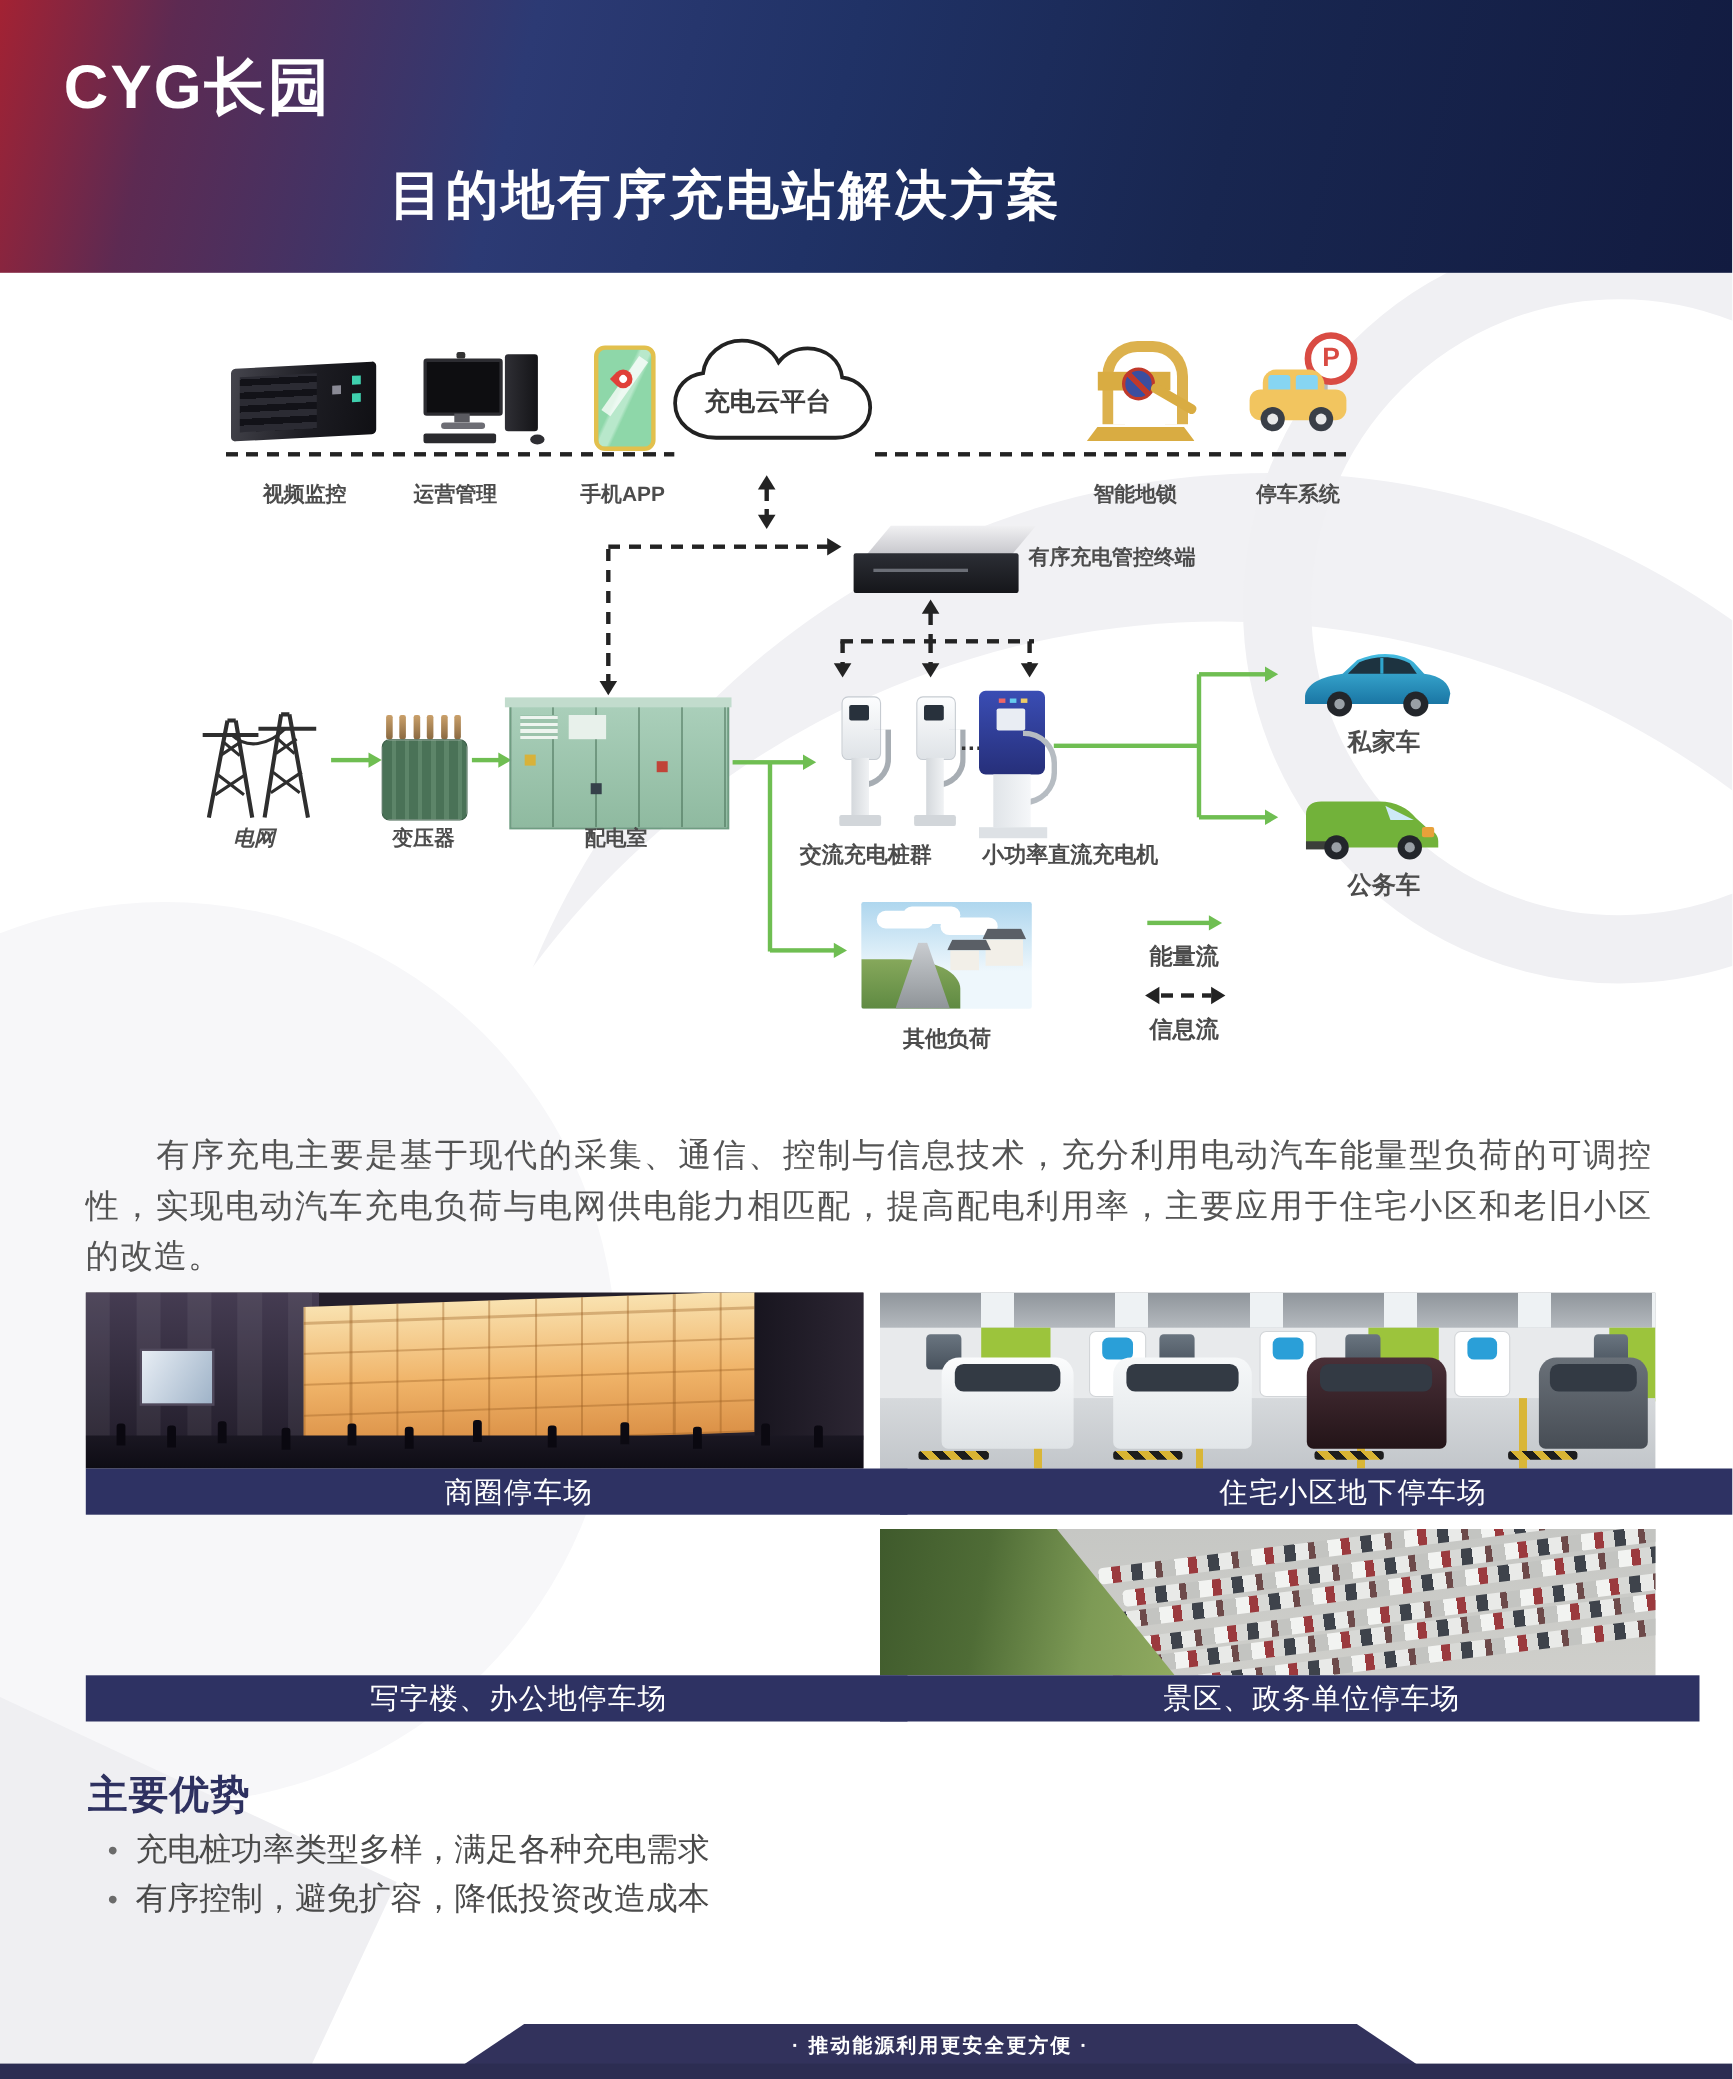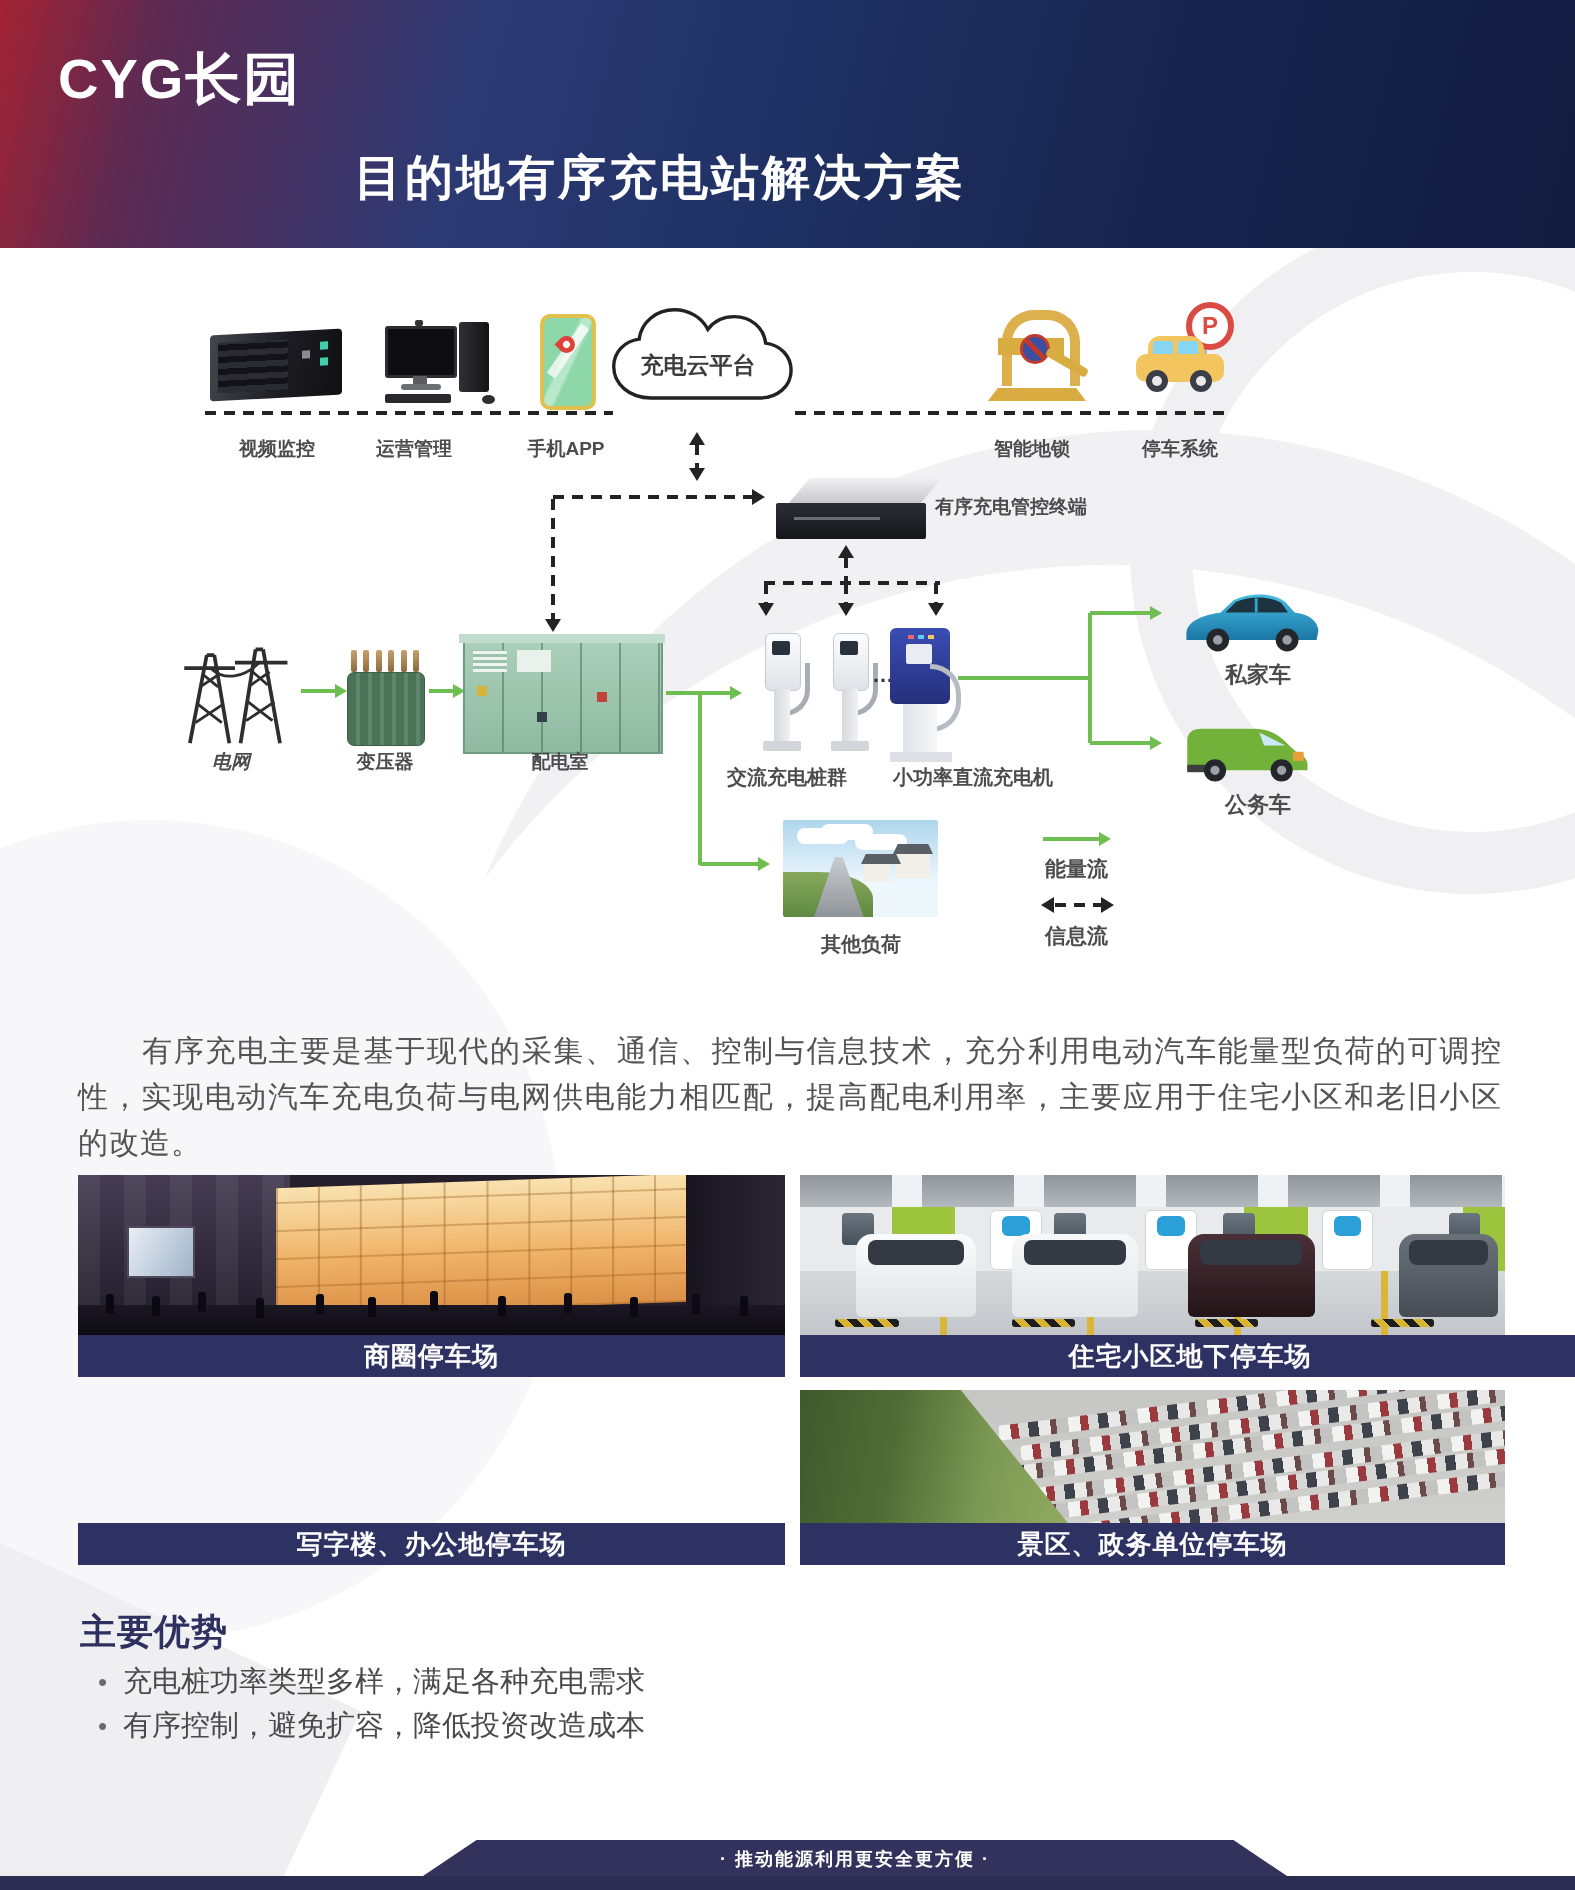--- a/index.html
+++ b/index.html
@@ -106,22 +106,22 @@
   .load-cloud{position:absolute;left:14px;top:8px;width:52px;height:16px;background:#fff;border-radius:10px;box-shadow:58px 6px 0 #fff,24px -4px 0 #fff;}
   .load-grass{position:absolute;left:0;bottom:0;width:58%;height:46%;background:linear-gradient(#86a85b,#5f8a42);border-radius:0 60% 0 0;}
   .load-road{position:absolute;left:20%;bottom:0;width:32%;height:62%;background:linear-gradient(#c9ccd0,#8f9498);clip-path:polygon(42% 0,58% 0,100% 100%,0 100%);}
   .load-house{position:absolute;width:34px;height:24px;background:#f2efe8;}
   .load-house:before{content:"";position:absolute;left:-3px;top:-10px;width:40px;height:10px;background:#5a5f66;clip-path:polygon(0 100%,12% 0,88% 0,100% 100%);}
   
   .intro{position:absolute;left:78px;top:1028px;width:1424px;font-size:30px;line-height:46px;color:#545454;
          text-align:justify;text-indent:64px;letter-spacing:1px;margin:0;}
   
   .photo{position:absolute;overflow:hidden;}
-  .cap{position:absolute;background:#2e3263;color:#fff;font-size:26px;font-weight:700;
-       display:flex;align-items:center;justify-content:center;letter-spacing:1px;}
+  .cap{position:absolute;background:#2e3263;color:#fff;font-size:26px;font-weight:400;
+       display:flex;align-items:center;justify-content:center;letter-spacing:1px;padding-left:40px;}
   .ph1{background:#241f2b;}
   .p1-left{position:absolute;left:0;top:0;width:30%;height:84%;background:repeating-linear-gradient(90deg,rgba(255,255,255,.06) 0 22px,transparent 22px 46px),linear-gradient(#453c52,#241f2d);}
   .p1-screen{position:absolute;left:7%;top:32%;width:9%;height:30%;background:linear-gradient(120deg,#e8eef5,#9fb3c8);border:2px solid #50495c;}
   .p1-glass{position:absolute;left:28%;top:4%;width:58%;height:80%;transform:skewY(-2deg);
             background:repeating-linear-gradient(90deg,rgba(150,90,30,.4) 0 2px,transparent 2px 42px),
                        repeating-linear-gradient(0deg,rgba(150,90,30,.35) 0 2px,transparent 2px 28px),
                        linear-gradient(#f9e2b0,#f0b469 55%,#db9147);}
   .p1-right{position:absolute;right:0;top:0;width:14%;height:84%;background:linear-gradient(90deg,#18151f,#2c2633);}
   .p1-ground{position:absolute;left:0;bottom:0;width:100%;height:19%;background:linear-gradient(#1a1722,#0e0c14);}
   .p1-people{position:absolute;left:4%;bottom:13%;width:8px;height:20px;background:#0a0810;border-radius:3px 3px 0 0;

